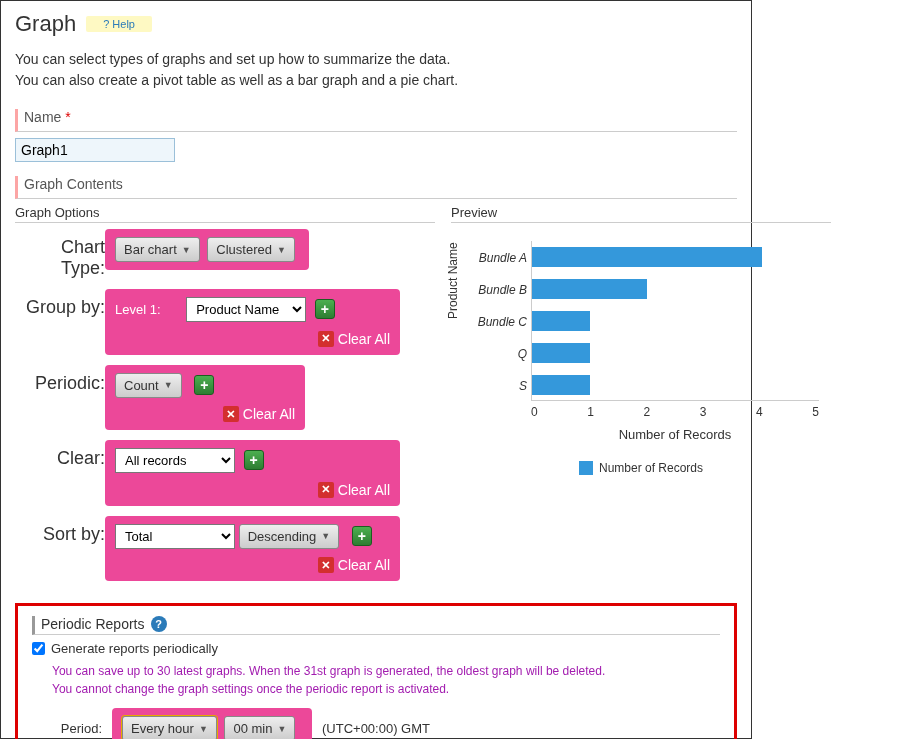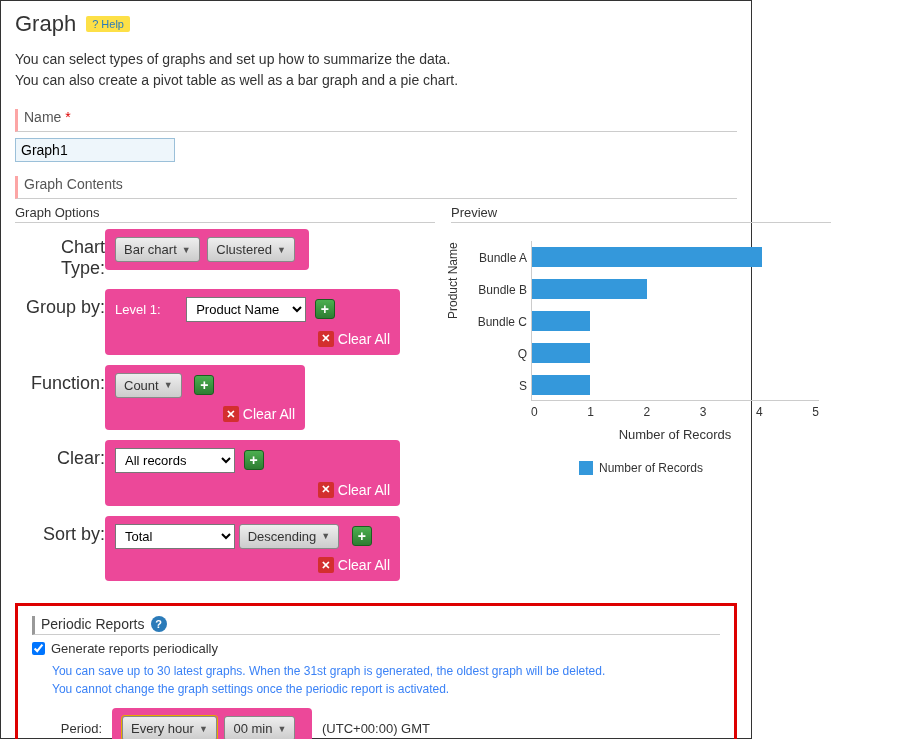--- a/index.html
+++ b/index.html
@@ -1,20 +1,20 @@
 <!DOCTYPE html>
 <html><head>
 <meta charset="utf-8">
 <style>
 * { box-sizing: border-box; margin: 0; padding: 0; }
 body { font-family: Arial, Helvetica, sans-serif; font-size: 13px; color: #333; background: #fff; }
 .page { border: 1px solid #333; width: 752px; height: 739px; padding: 10px 14px; position: relative; }
 .page-header { display: flex; align-items: center; gap: 10px; margin-bottom: 12px; }
 .page-title { font-size: 22px; font-weight: normal; color: #333; }
-.help-link { font-size: 11px; color: #2b7bb9; background: #fde047; padding: 2px 6px; border-radius: 2px; cursor: pointer; }
+.help-link { font-size: 11px; color: #2b7bb9; background: #fef9c3; padding: 2px 17px; border-radius: 2px; cursor: pointer; }
 .help-link::before { content: "? "; }
 .desc { font-size: 14px; color: #333; line-height: 1.5; margin-bottom: 18px; }
 .section-header { border-left: 3px solid #fca5a5; padding-left: 6px; font-size: 14px; color: #555; margin-bottom: 6px; border-bottom: 1px solid #ccc; padding-bottom: 6px; }
 .name-input { width: 160px; padding: 3px 5px; border: 1px solid #9bc0d9; background: #eef6fb; font-size: 14px; margin-bottom: 14px; }
 .required { color: #d00; }
 .two-col { display: flex; gap: 16px; }
 .left-col { flex: 0 0 420px; }
 .right-col { flex: 1; }
 .subheader { font-size: 13px; margin-bottom: 6px; border-bottom: 1px solid #ccc; padding-bottom: 2px; }
 .row { display: flex; align-items: flex-start; margin-bottom: 10px; }
@@ -29,32 +29,32 @@
 .add-btn { display: inline-flex; align-items: center; justify-content: center; width: 20px; height: 20px; background: linear-gradient(#4caf50, #2e7d32); color: #fff; border-radius: 3px; border: 1px solid #1b5e20; font-weight: bold; cursor: pointer; margin-left: 5px; font-size: 14px; }
 .clear-all-row { text-align: right; margin-top: 8px; }
 .clear-all { color: #fff; font-size: 14px; cursor: pointer; display: inline-flex; align-items: center; gap: 4px; }
 .x-badge { display: inline-flex; width: 16px; height: 16px; background: #d32f2f; color: #fff; align-items: center; justify-content: center; border-radius: 2px; font-size: 11px; font-weight: bold; }
 .yellow-border .btn-grey:first-child { box-shadow: 0 0 0 1px #e6a800; }
 
 .chart-area { position: relative; width: 380px; height: 250px; font-size: 12px; }
 .y-axis-label { position: absolute; left: -5px; top: 90px; transform: rotate(-90deg); transform-origin: left top; font-size: 12px; }
 .bars { position: absolute; left: 80px; top: 12px; width: 288px; height: 160px; border-left: 1px solid #ccc; border-bottom: 1px solid #ccc; }
 .bar-row { display: flex; align-items: center; height: 32px; }
-.bar-label { position: absolute; right: 292px; width: 70px; text-align: right; font-size: 12px; }
+.bar-label { position: absolute; right: 292px; width: 70px; text-align: right; font-size: 12px; font-style: italic; }
 .bar { height: 20px; background: #3498db; }
 .x-ticks { position: absolute; left: 80px; top: 176px; width: 288px; display: flex; justify-content: space-between; font-size: 12px; }
 .x-axis-label { position: absolute; left: 80px; top: 198px; width: 288px; text-align: center; font-size: 13px; }
 .legend { position: absolute; top: 232px; left: 0; width: 100%; text-align: center; font-size: 12px; display: flex; justify-content: center; align-items: center; gap: 6px; }
 .legend-swatch { width: 14px; height: 14px; background: #3498db; display: inline-block; }
 
 .periodic-box { border: 3px solid #d00; padding: 10px 14px 14px 14px; margin-top: 12px; position: relative; }
 .periodic-header { display: flex; align-items: center; gap: 6px; font-size: 14px; margin-bottom: 6px; border-bottom: 1px solid #ccc; padding-bottom: 2px; border-left: 3px solid #999; padding-left: 6px; }
 .help-icon { display: inline-flex; width: 16px; height: 16px; background: #2b7bb9; color: #fff; border-radius: 50%; align-items: center; justify-content: center; font-size: 11px; font-weight: bold; cursor: pointer; }
 .checkbox-row { display: flex; gap: 6px; margin-bottom: 6px; }
-.note { font-size: 12px; color: #3b82f6; margin-left: 20px; line-height: 1.5; margin-bottom: 10px; }
+.note { font-size: 12px; color: #a21caf; margin-left: 20px; line-height: 1.5; margin-bottom: 10px; }
 .period-row { display: flex; align-items: center; gap: 10px; margin-bottom: 10px; }
 .period-label { width: 70px; text-align: right; }
 .tz { font-size: 13px; }
 </style>
 </head>
 <body>
 
 <div class="page">
 
   <div class="page-header">
@@ -107,21 +107,21 @@
               <span class="clear-all">
                 <span class="x-badge">✕</span>
                 <span>Clear All</span>
               </span>
             </div>
           </div>
         </div>
       </div>
 
       <div class="row">
-        <div class="row-label">Function:</div>
+        <div class="row-label">Periodic:</div>
         <div class="row-body">
           <div class="dark-panel">
             <span class="btn-grey">
               <span>Count</span>
                 <span class="caret-down">▼</span>
             </span>
             <span class="add-btn">+</span>
             <div class="clear-all-row">
               <span class="clear-all">
                 <span class="x-badge">✕</span>

